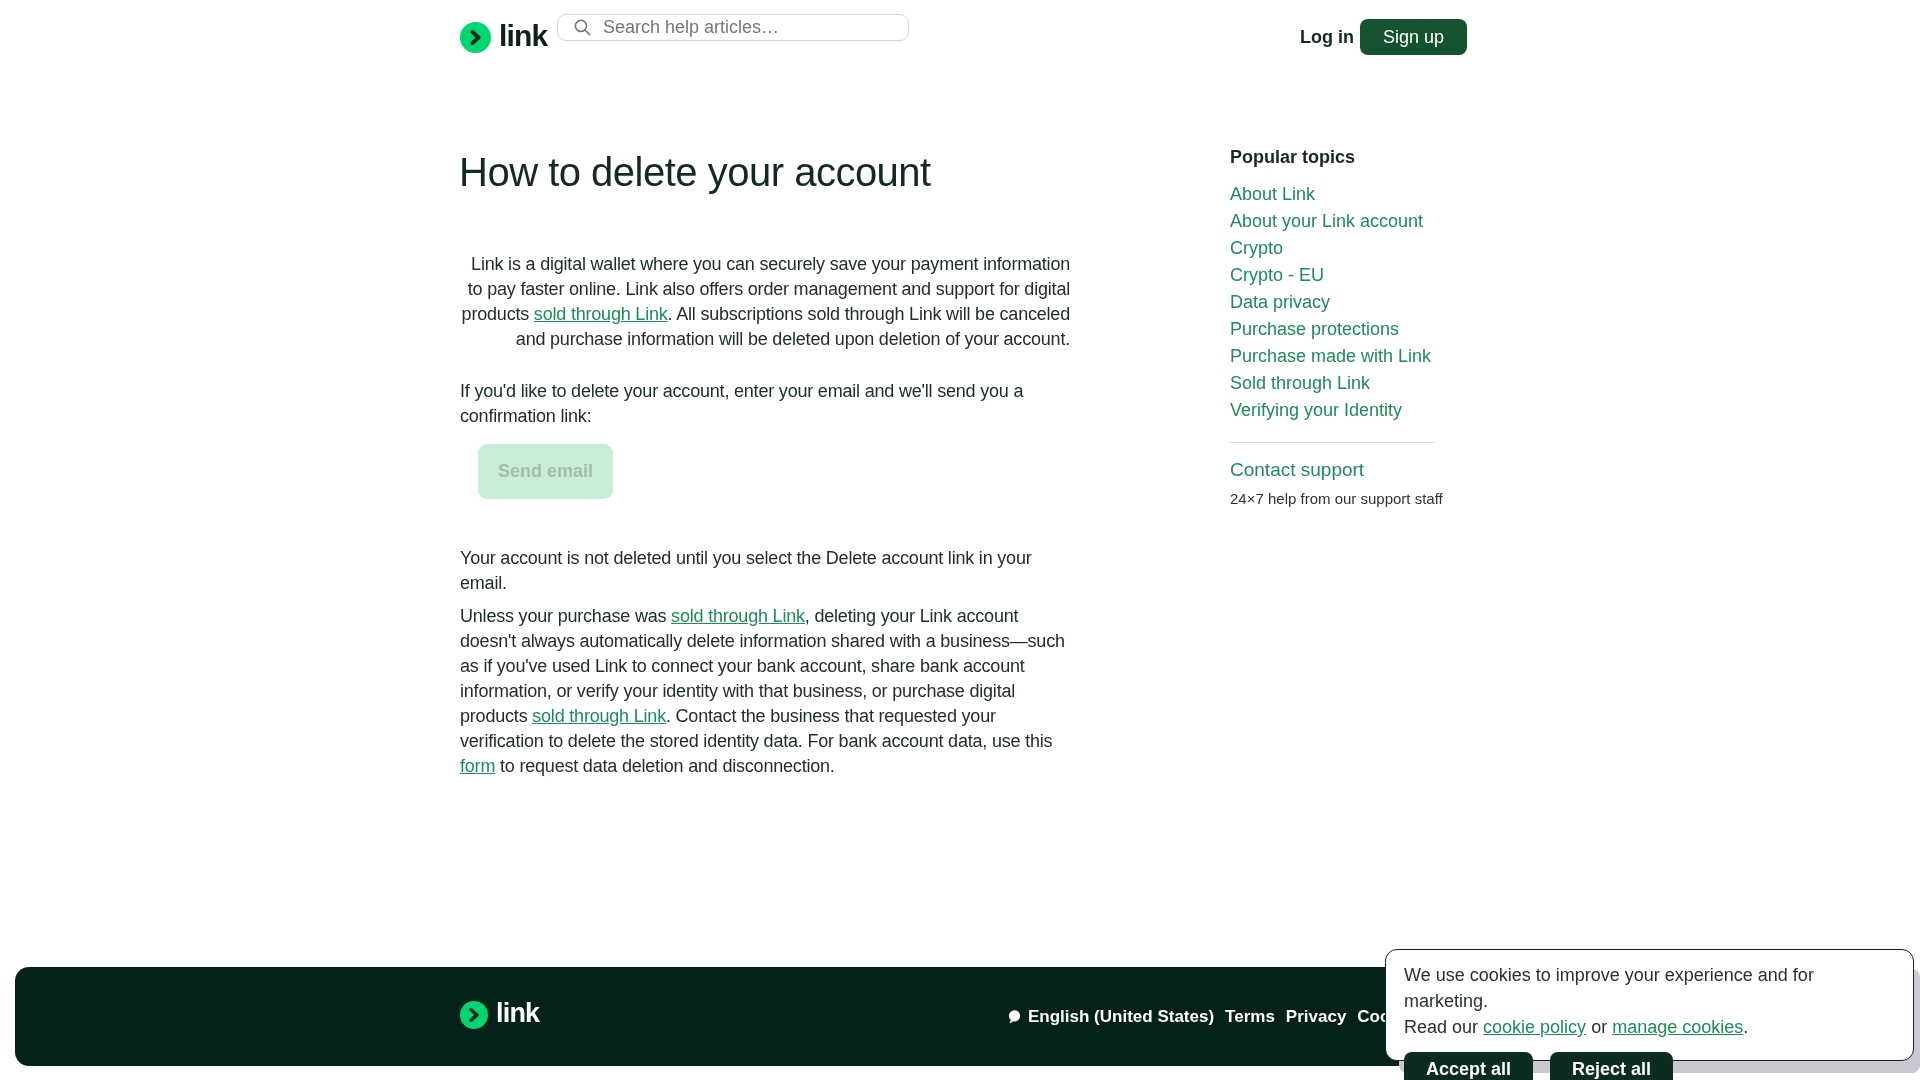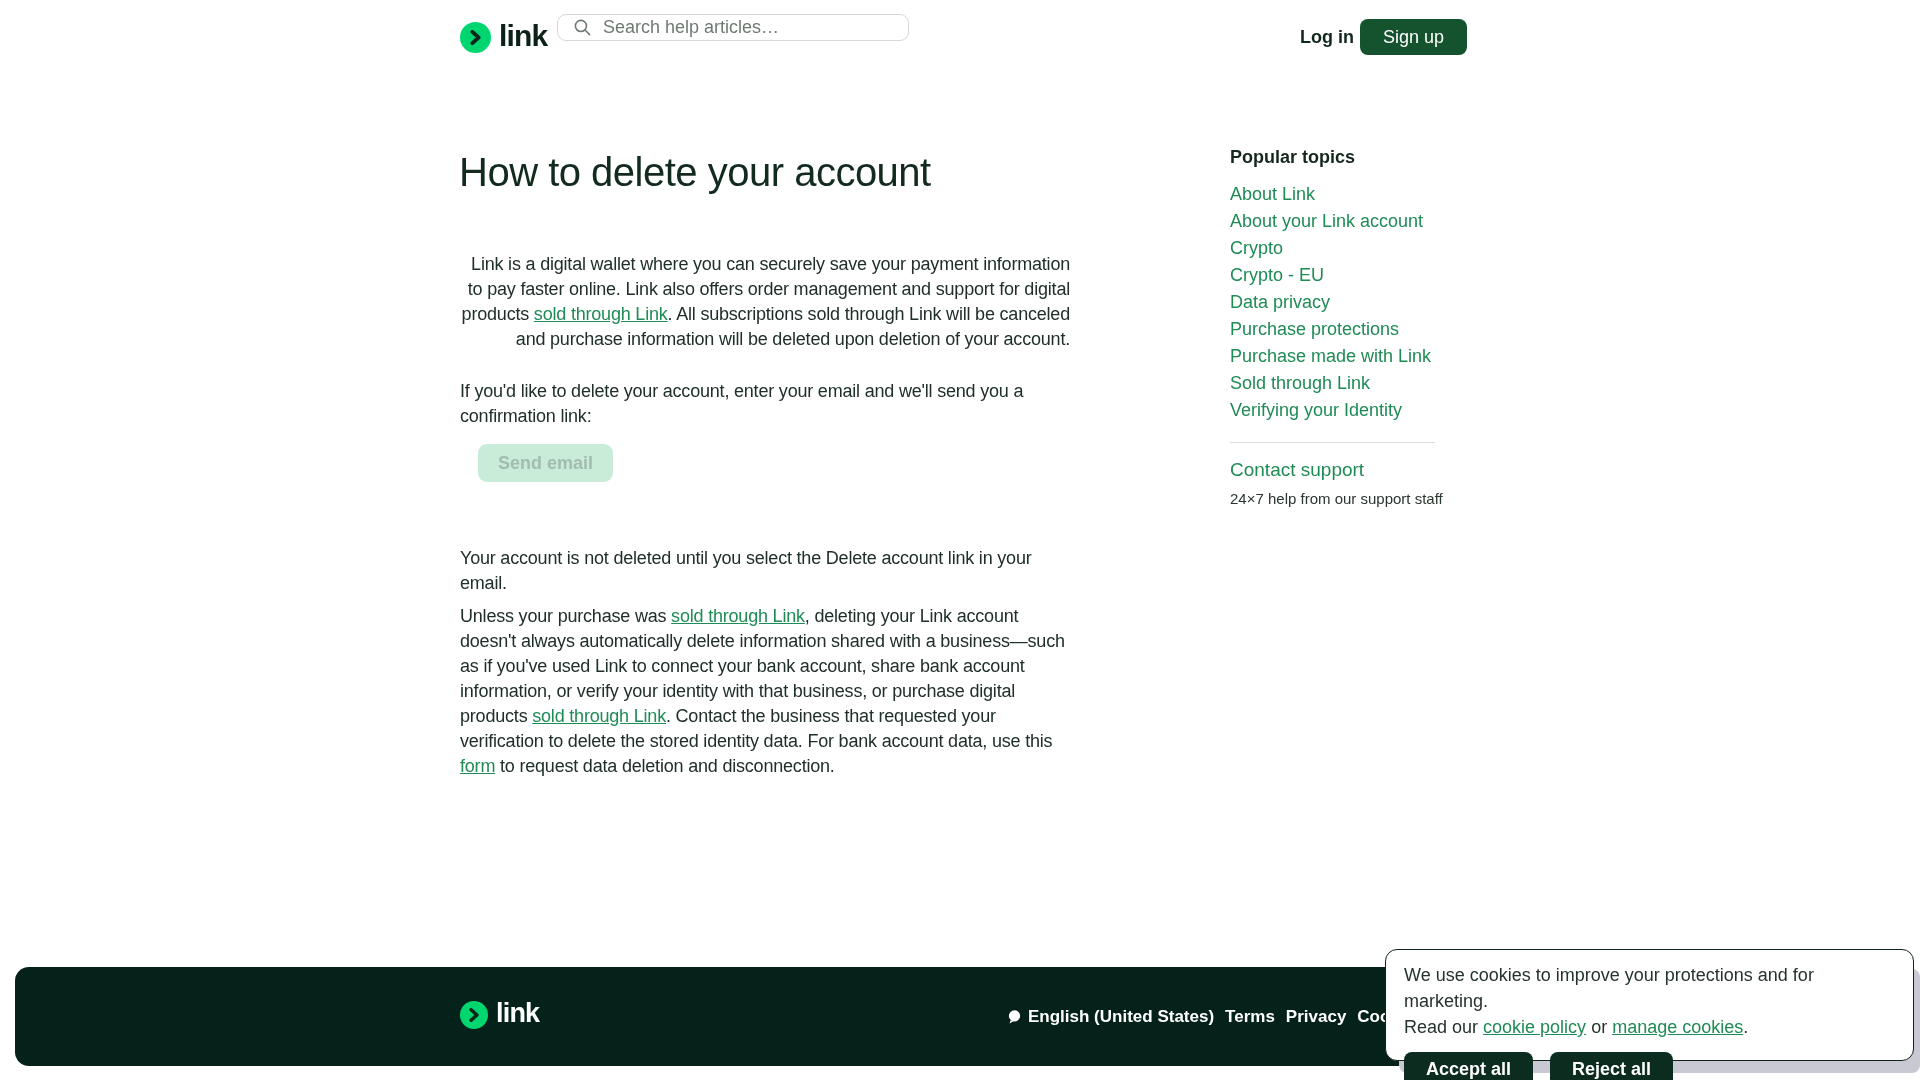--- a/index.html
+++ b/index.html
@@ -55,21 +55,21 @@
   .p-note   { top:546px; }
   .p-detail { top:604px; }
 
   .email-row { position:absolute; left:460px; top:444px; display:flex; align-items:center; }
   .email-input {
     width:352px; height:38px; border:1px solid #27372e; border-radius:8px;
     padding:0 14px; font-family:inherit; font-size:18px; color:#1f2d26; outline:none;
   }
   .email-input::placeholder { color:#868f89; }
   .send-btn {
-    margin-left:18px; height:38px; padding:0 20px;
+    margin-left:18px; height:55px; padding:0 20px;
     background:#c9ecd9; color:#a3bcae; border:none; border-radius:9px;
     font-family:inherit; font-size:18px; font-weight:700; cursor:default;
   }
 
   
   .sidebar { position:absolute; left:1230px; top:147px; width:215px; }
   .sidebar-heading { font-size:18px; font-weight:700; color:#16281e; margin-bottom:13px; }
   .topic-list { list-style:none; }
   .topic-list li { line-height:26px; white-space:nowrap; }
   .topic-list a { color:#1f8b55; font-size:18px; }
@@ -185,19 +185,19 @@
       </span>
       <span>English (United States)</span>
     </span>
     <a href="#">Terms</a>
     <a href="#">Privacy</a>
     <a href="#">Cookie settings</a>
   </div>
 </footer>
 
 <div class="cookie-banner">
-  <div>We use cookies to improve your protections and for marketing.</div>
+  <div>We use cookies to improve your experience and for marketing.</div>
   <div><span>Read our </span><a href="#" class="text-link">cookie policy</a><span> or </span><a href="#" class="text-link">manage cookies</a><span>.</span></div>
   <div class="cookie-buttons">
     <button class="cookie-btn">Accept all</button>
     <button class="cookie-btn">Reject all</button>
   </div>
 </div>
 
 </body></html>

